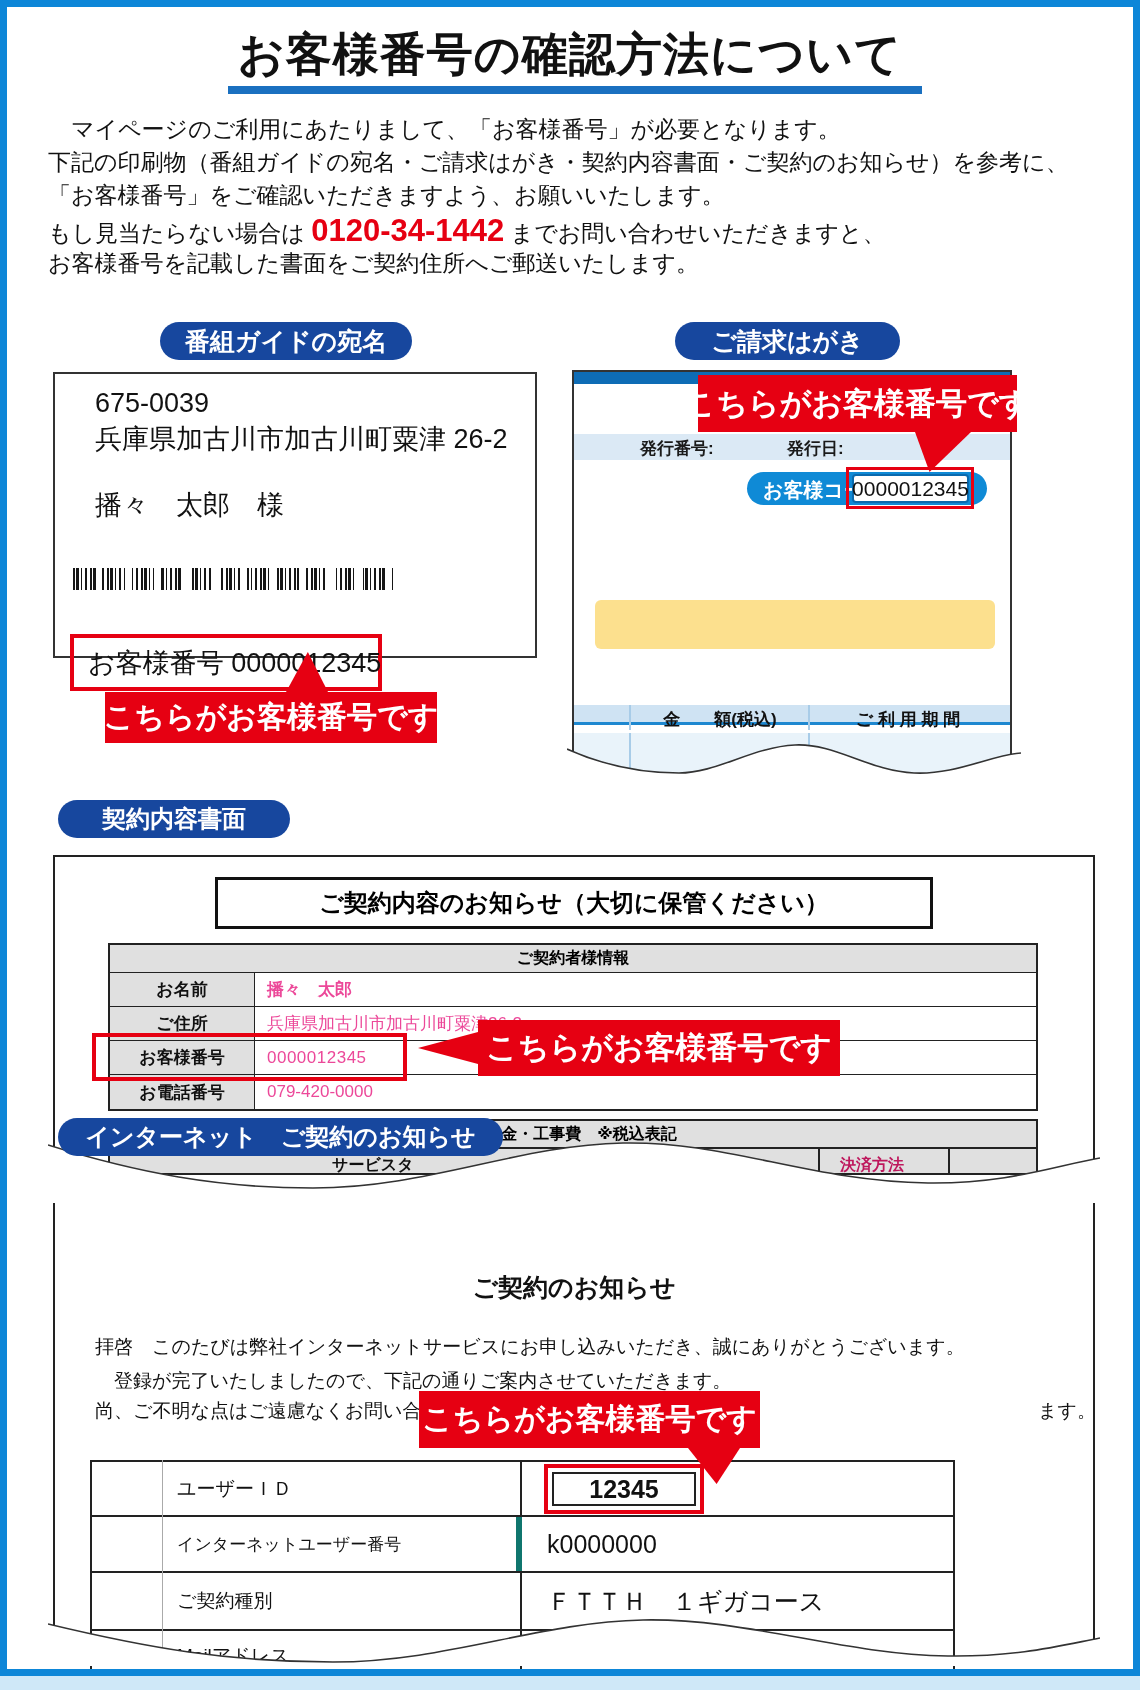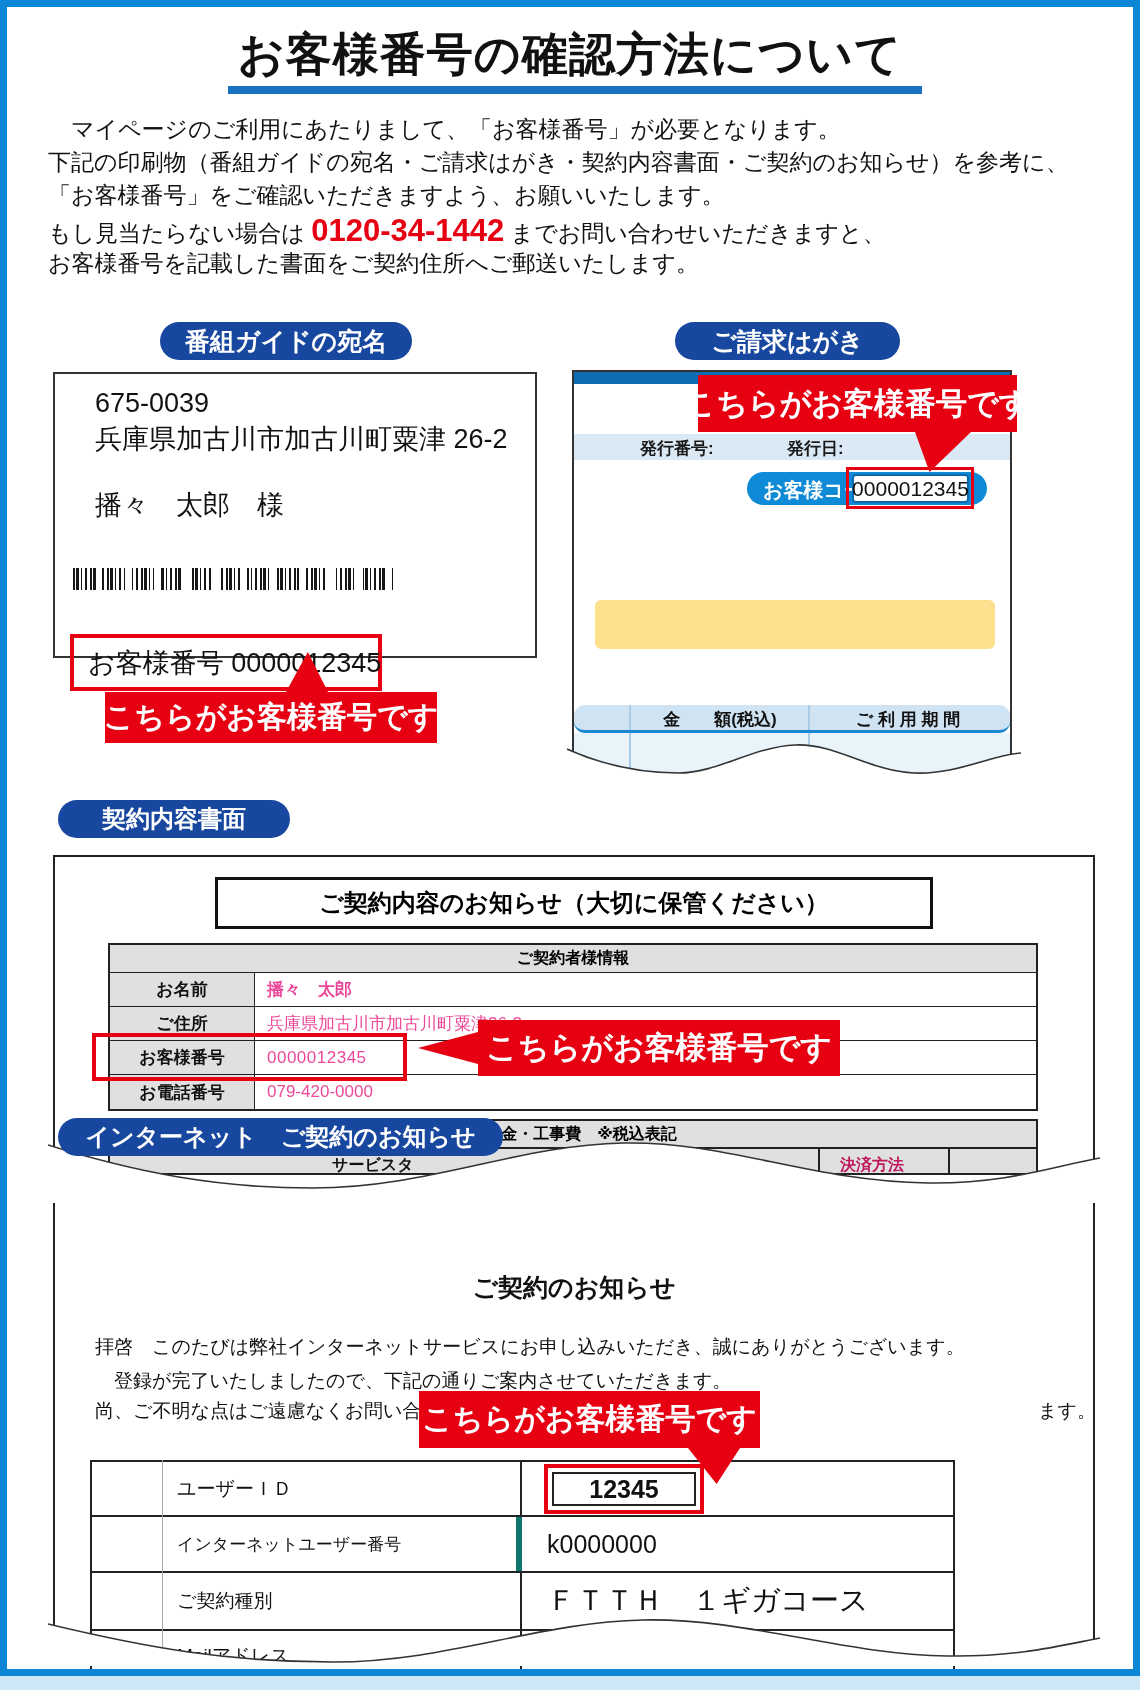--- a/index.html
+++ b/index.html
@@ -87,21 +87,21 @@
       <span class="abs" style="left:16px;top:5px;color:#fff;font-weight:800;font-size:20px;white-space:nowrap;">お客様コード</span>
     </div>
     <div class="abs code-box" style="left:278px;top:102px;width:117px;height:29px;">
         <span>0000012345</span>
       </div>
     <div class="abs redbox" style="left:272px;top:95px;width:128px;height:42px;border-width:3.5px;"></div>
 
 
     <div class="abs yellowbox" style="left:21px;top:228px;width:400px;height:49px;"></div>
 
-    <div class="abs ltable-head" style="left:0;top:333px;width:436px;height:28px;border-radius:11px;">
+    <div class="abs ltable-head" style="left:0;top:333px;width:436px;height:20px;">
       <div class="ltable-col-line" style="left:55px;top:0;height:25px;"></div>
       <div class="ltable-col-line" style="left:234px;top:0;height:25px;"></div>
       <span class="abs small-bold" style="left:58px;top:3px;width:176px;text-align:center;font-size:17px;">金　　額(税込)</span>
       <span class="abs small-bold" style="left:234px;top:3px;width:200px;text-align:center;font-size:17px;">ご 利 用 期 間</span>
     </div>
     <div class="abs pale" style="left:0;top:361px;width:436px;height:42px;">
       <div class="ltable-col-line" style="left:55px;top:0;height:42px;"></div>
       <div class="ltable-col-line" style="left:234px;top:0;height:42px;"></div>
     </div>
   </div>
@@ -179,21 +179,21 @@
     <div style="display:flex;height:56px;border-bottom:2px solid #222;">
       <div style="width:430px;border-right:6px solid #0f766e;display:flex;align-items:center;">
         <span style="padding-left:85px;font-size:17px;color:#111;">インターネットユーザー番号</span>
       </div>
       <div style="flex:1;display:flex;align-items:center;padding-left:25px;font-size:25px;color:#111;">k0000000</div>
     </div>
     <div style="display:flex;height:58px;border-bottom:2px solid #222;">
       <div style="width:430px;border-right:2px solid #222;display:flex;align-items:center;">
         <span style="padding-left:85px;font-size:19px;color:#111;">ご契約種別</span>
       </div>
-      <div style="flex:1;display:flex;align-items:center;padding-left:25px;font-size:29px;color:#111;">ＦＴＴＨ　１ギガコース</div>
+      <div style="flex:1;display:flex;align-items:center;padding-left:25px;font-size:25px;color:#111;">ＦＴＴＨ　１ギガコース</div>
     </div>
     <div style="display:flex;height:38px;">
       <div style="width:430px;border-right:2px solid #222;display:flex;align-items:flex-end;">
         <span style="padding-left:85px;padding-top:6px;font-size:19px;color:#111;">Mailアドレス</span>
       </div>
       <div style="flex:1;"></div>
     </div>
   </div>
   <div class="abs" style="left:162px;top:1460px;width:1px;height:190px;background:#aaa;z-index:2;"></div>
 

